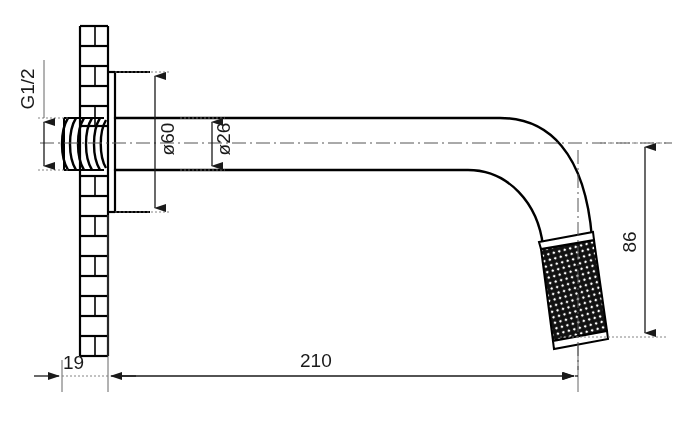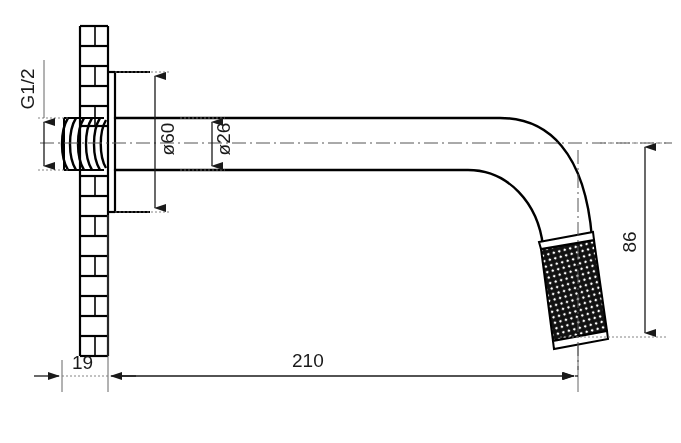--- a/index.html
+++ b/index.html
@@ -172,17 +172,17 @@
   </svg>
 
   <div class="dim-label rot90" style="left:-2px; top:78px; width:60px; text-align:center;">G1/2</div>
 
   <div class="dim-label rot90" style="left:143px; top:128px; width:50px; text-align:center;">ø60</div>
 
   <div class="dim-label rot90" style="left:199px; top:128px; width:50px; text-align:center;">ø26</div>
 
   <div class="dim-label rot90" style="left:608px; top:231px; width:44px; text-align:center;">86</div>
 
-  <div class="dim-label" style="left:72px; top:352px;">19</div>
+  <div class="dim-label" style="left:63px; top:352px;">19</div>
 
-  <div class="dim-label" style="left:292px; top:350px;">210</div>
+  <div class="dim-label" style="left:300px; top:350px;">210</div>
 
 </div>
 
 </body></html>

